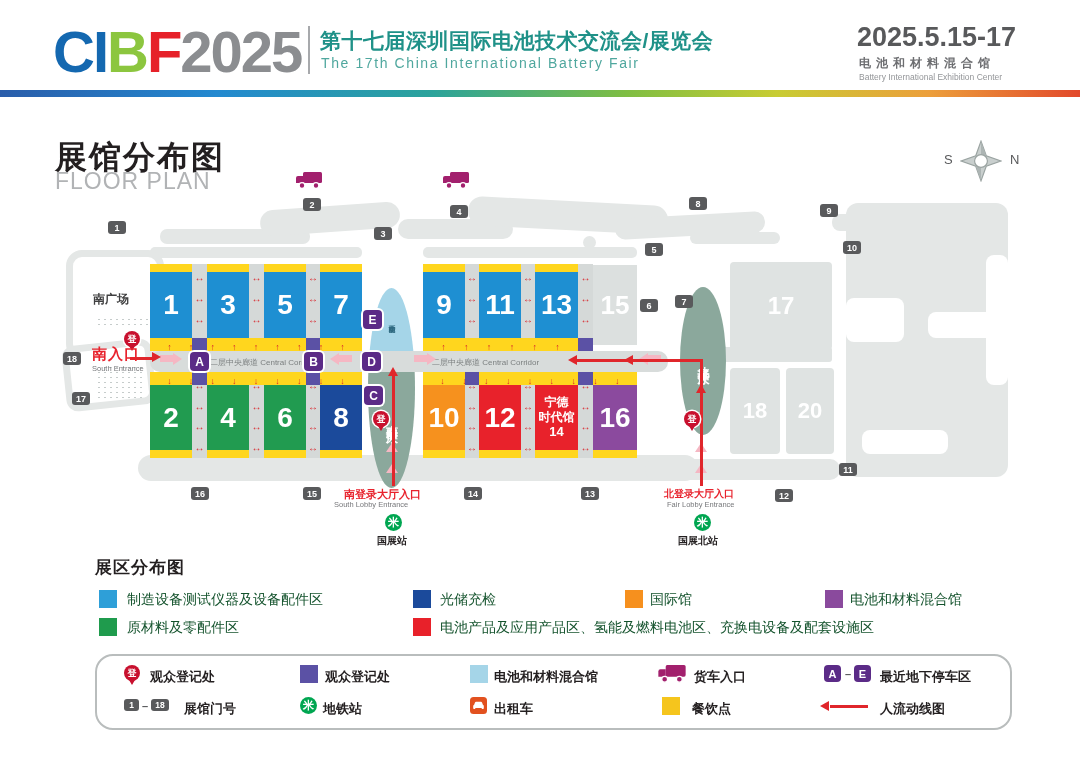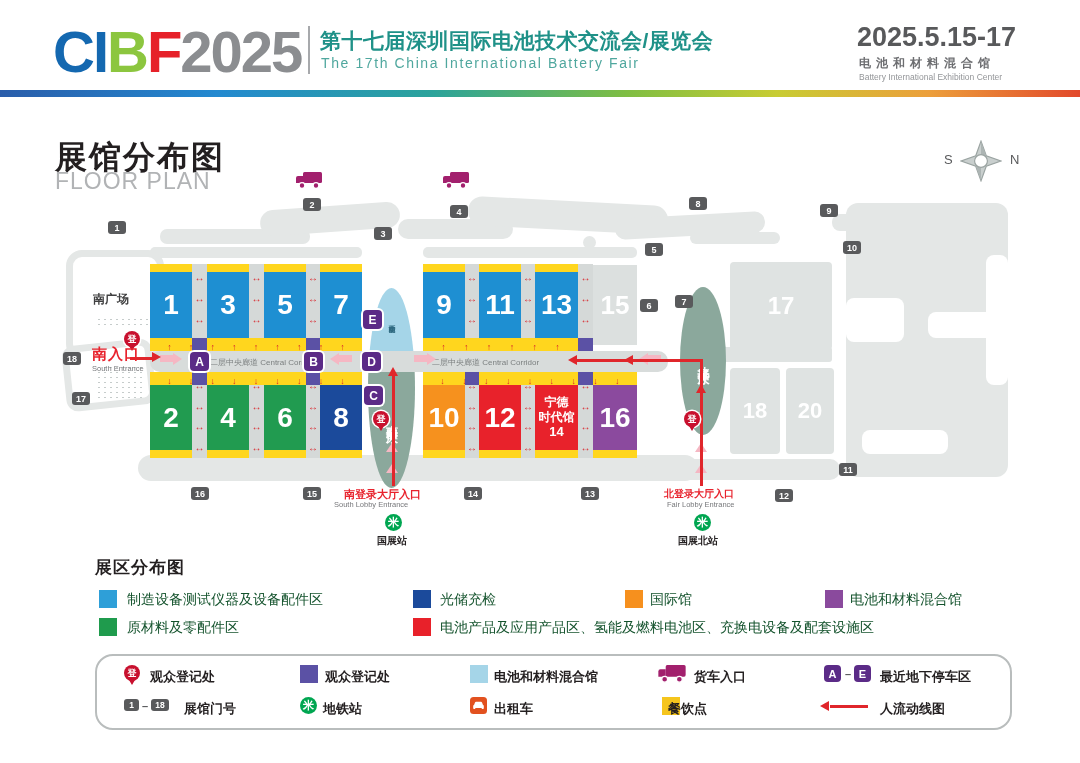--- a/index.html
+++ b/index.html
@@ -488,18 +488,18 @@
   <div class="metro" style="left:300px;top:697px;box-shadow:none;"></div>
   <div class="flabel" style="left:323px;top:700px;">地铁站</div>
   <div class="abs" style="left:470px;top:697px;">
     <svg width="17" height="17" viewBox="0 0 17 17">
         <rect width="17" height="17" rx="3.5" fill="#E2511F"></rect>
         <path d="M4 8 L5 5.5 Q5.3 4.8 6 4.8 L11 4.8 Q11.7 4.8 12 5.5 L13 8 Q13.8 8.2 13.8 9 L13.8 11.2 Q13.8 12 13 12 L12.4 12 Q11.6 12 11.6 11.2 L11.6 11 L5.4 11 L5.4 11.2 Q5.4 12 4.6 12 L4 12 Q3.2 12 3.2 11.2 L3.2 9 Q3.2 8.2 4 8 Z" fill="#fff"></path>
       </svg>
   </div>
   <div class="flabel" style="left:494px;top:700px;font-family:Liberation Mono, monospace;">出租车</div>
   <div class="sq" style="left:662px;top:697px;background:#F5C51D;"></div>
-  <div class="flabel" style="left:668px;top:700px;font-family:Liberation Serif, serif;">餐饮点</div>
+  <div class="flabel" style="left:692px;top:700px;font-family:Liberation Serif, serif;">餐饮点</div>
   <div class="rline" style="left:830px;top:705px;width:38px;height:2.5px;"></div>
   <div class="tri tri-l" style="left:820px;top:701px;"></div>
   <div class="flabel" style="left:880px;top:700px;">人流动线图</div>
 
 </div>
 
 </body></html>

